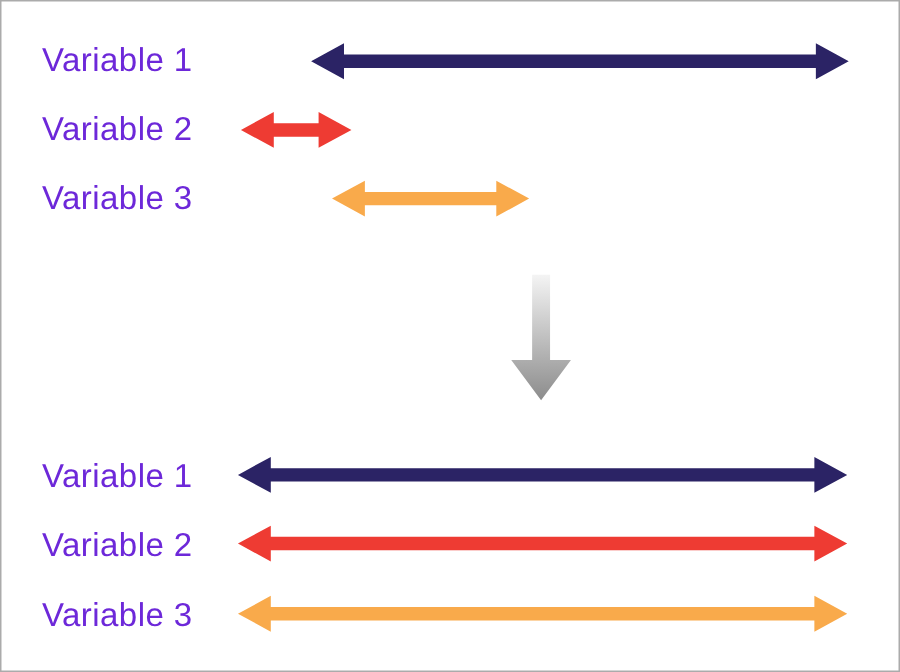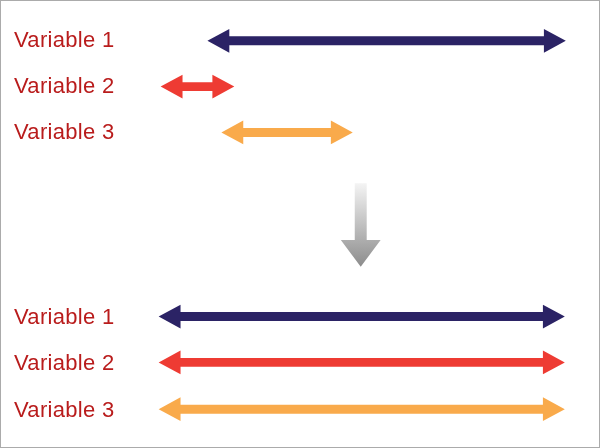--- a/index.html
+++ b/index.html
@@ -20,26 +20,26 @@
   .arrows-layer {
     position: absolute;
     left: 0;
     top: 0;
     width: 100%;
     height: 100%;
     display: block;
   }
   .lbl {
     position: absolute;
-    left: 13px;
+    left: 27px;
     transform: translateY(-52%);
     font-size: 22px;
     font-weight: 400;
     letter-spacing: 0.3px;
-    color: #b91c1c;
+    color: #6d28d9;
     white-space: nowrap;
     user-select: none;
   }
 </style>
 </head>
 <body>
 
 <div class="canvas">
 
   <svg class="arrows-layer" viewBox="0 0 600 448" xmlns="http://www.w3.org/2000/svg" aria-hidden="true">

